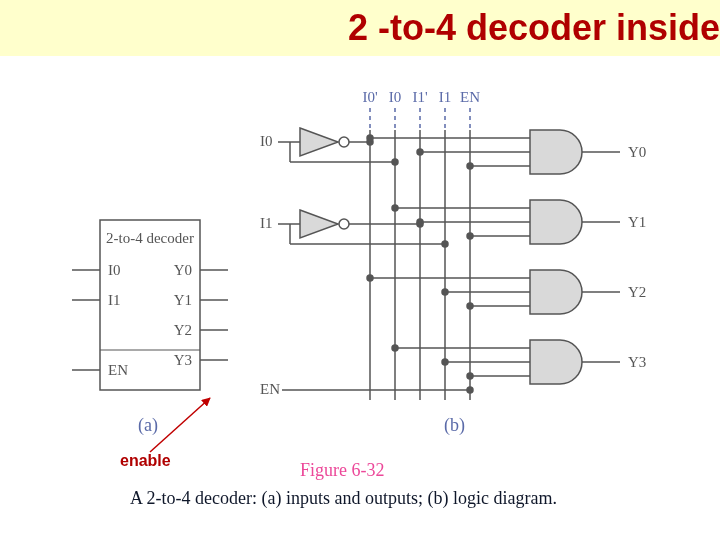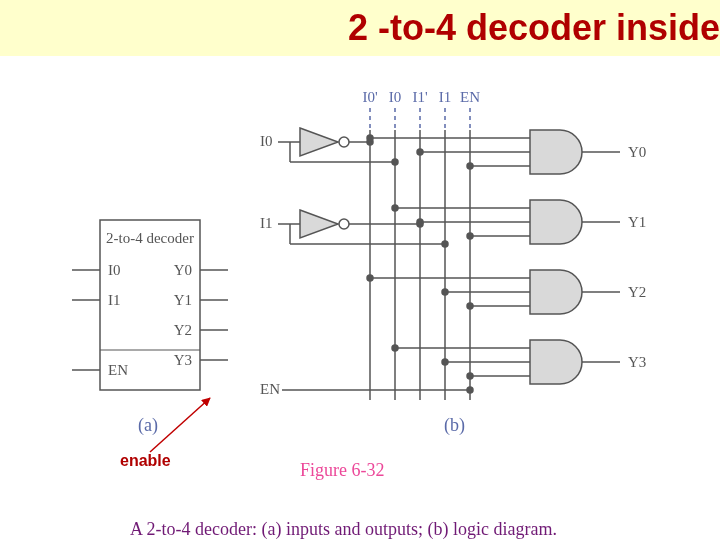--- a/index.html
+++ b/index.html
@@ -22,21 +22,21 @@
     position:absolute;left:120px;top:452px;
     font:700 16px Arial,Helvetica,sans-serif;
     color:#b00000;
   }
   .caption-num{
     position:absolute;left:300px;top:460px;
     font:400 18px "Times New Roman",serif;color:#ec4899;
   }
   .caption-txt{
     position:absolute;left:130px;top:488px;
-    font:400 18px "Times New Roman",serif;color:#701a75;margin-top:31px;
+    font:400 18px "Times New Roman",serif;color:#0f172a;
   }
   .sub-a{position:absolute;left:138px;top:415px;font:400 18px "Times New Roman",serif;color:#5a6aa8;}
   .sub-b{position:absolute;left:444px;top:415px;font:400 18px "Times New Roman",serif;color:#5a6aa8;}
   svg{position:absolute;left:0;top:0;}
 </style>
 </head>
 <body>
 
 <div class="title-band">2 -to-4 decoder inside</div>
 <div class="enable-lbl">enable</div>

